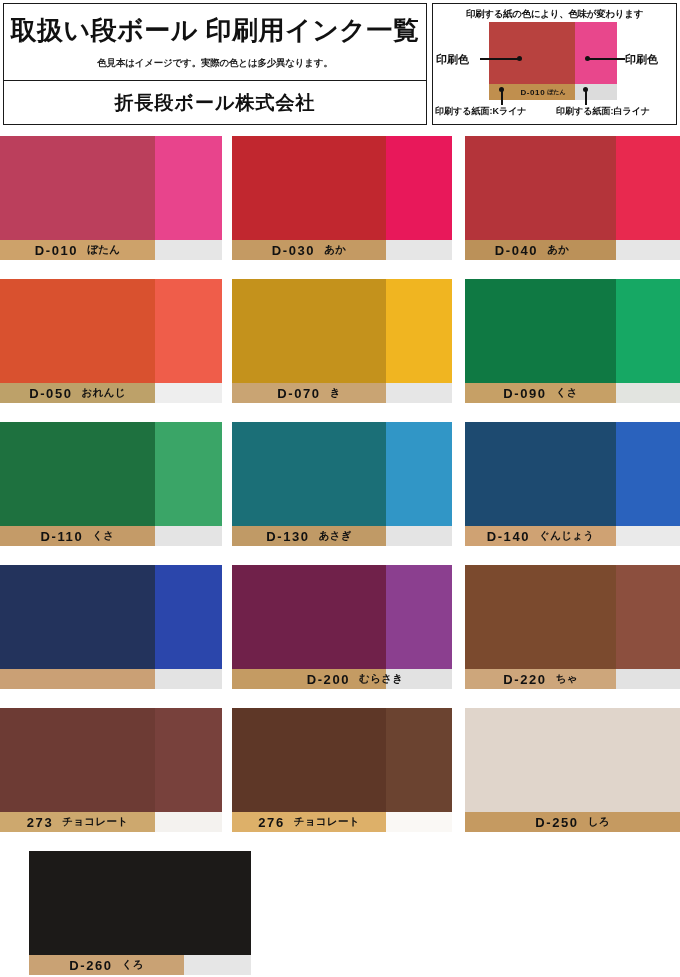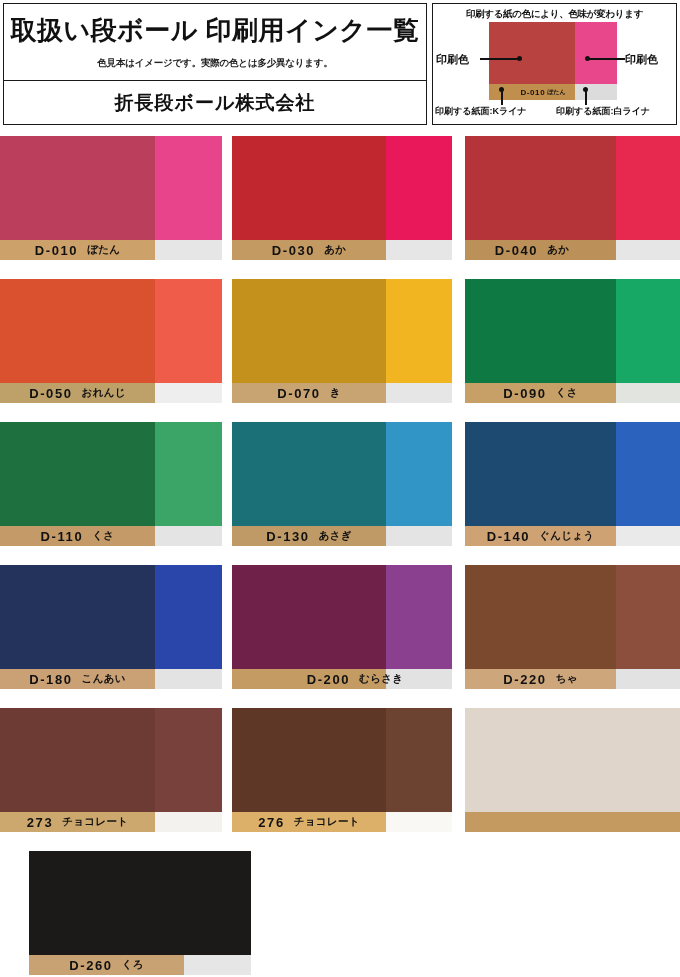--- a/index.html
+++ b/index.html
@@ -353,24 +353,20 @@
           <span class="sw-kana">ぐんじょう</span>
         </div>
       </div>
     </div>
     <div class="row">
       <div class="swatch" style="left: 0px; width: 222px;">
         <div class="sw-main" style="width: 155px; background: rgb(35, 51, 92);"></div>
         <div class="sw-alt" style="left: 155px; width: 67px; background: rgb(43, 70, 171);"></div>
         <div class="sw-bar-left" style="width: 155px; background: rgb(202, 160, 117);"></div>
         <div class="sw-bar-right" style="left: 155px; width: 67px; background: rgb(227, 227, 227);"></div>
-        <div class="sw-label-wrap" style="width: 155px;">
-          <span class="sw-code">D-180</span>
-          <span class="sw-kana">こんあい</span>
-        </div>
       </div>
       <div class="swatch" style="left: 232px; width: 220px;">
         <div class="sw-main" style="width: 154px; background: rgb(112, 33, 74);"></div>
         <div class="sw-alt" style="left: 154px; width: 66px; background: rgb(139, 63, 143);"></div>
         <div class="sw-bar-left" style="width: 154px; background: rgb(196, 155, 99);"></div>
         <div class="sw-bar-right" style="left: 154px; width: 66px; background: rgb(226, 226, 226);"></div>
         <div class="sw-label-wrap" style="width: 154px; padding-left: 46px;">
           <span class="sw-code">D-200</span>
           <span class="sw-kana">むらさき</span>
         </div>
@@ -403,20 +399,24 @@
         <div class="sw-bar-left" style="width: 154px; background: rgb(221, 176, 105);"></div>
         <div class="sw-bar-right" style="left: 154px; width: 66px; background: rgb(250, 248, 245);"></div>
         <div class="sw-label-wrap" style="width: 154px;">
           <span class="sw-code">276</span>
           <span class="sw-kana">チョコレート</span>
         </div>
       </div>
       <div class="swatch" style="left: 465px; width: 215px;">
         <div class="sw-main" style="width: 215px; background: rgb(224, 213, 203);"></div>
         <div class="sw-bar-left" style="width: 215px; background: rgb(197, 154, 97);"></div>
+        <div class="sw-label-wrap" style="width: 215px;">
+          <span class="sw-code">D-250</span>
+          <span class="sw-kana">しろ</span>
+        </div>
       </div>
     </div>
     <div class="row">
       <div class="swatch" style="left: 0px; width: 222px; margin-left: 29px;">
         <div class="sw-main" style="width: 155px; background: rgb(28, 26, 24);"></div>
         <div class="sw-alt" style="left: 155px; width: 67px; background: rgb(28, 26, 24);"></div>
         <div class="sw-bar-left" style="width: 155px; background: rgb(201, 162, 116);"></div>
         <div class="sw-bar-right" style="left: 155px; width: 67px; background: rgb(230, 230, 230);"></div>
         <div class="sw-label-wrap" style="width: 155px;">
           <span class="sw-code">D-260</span>

